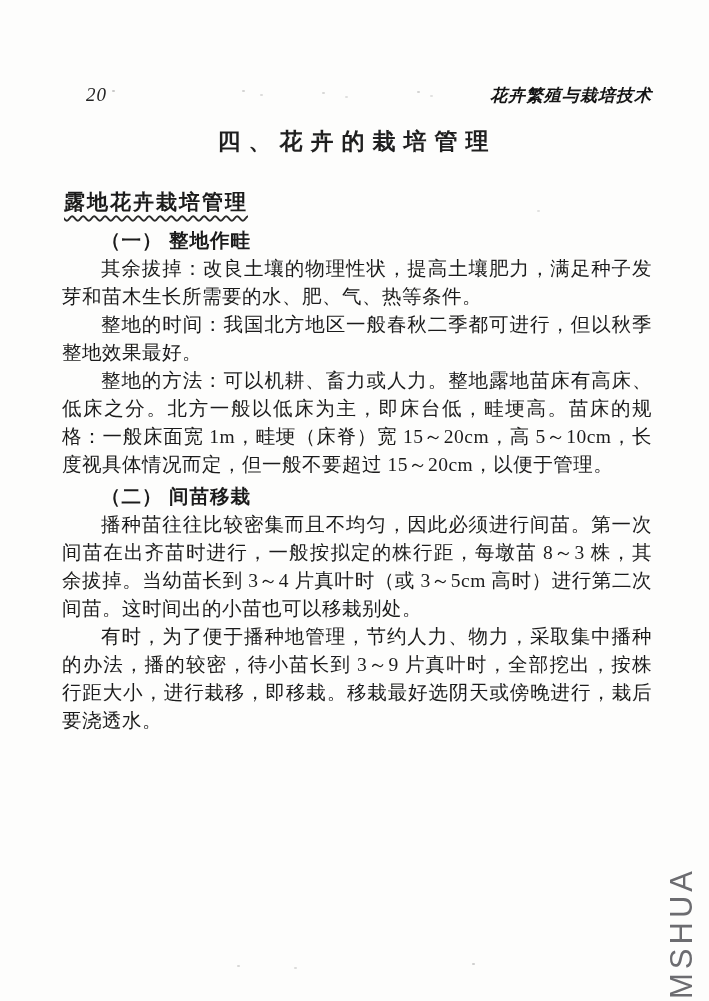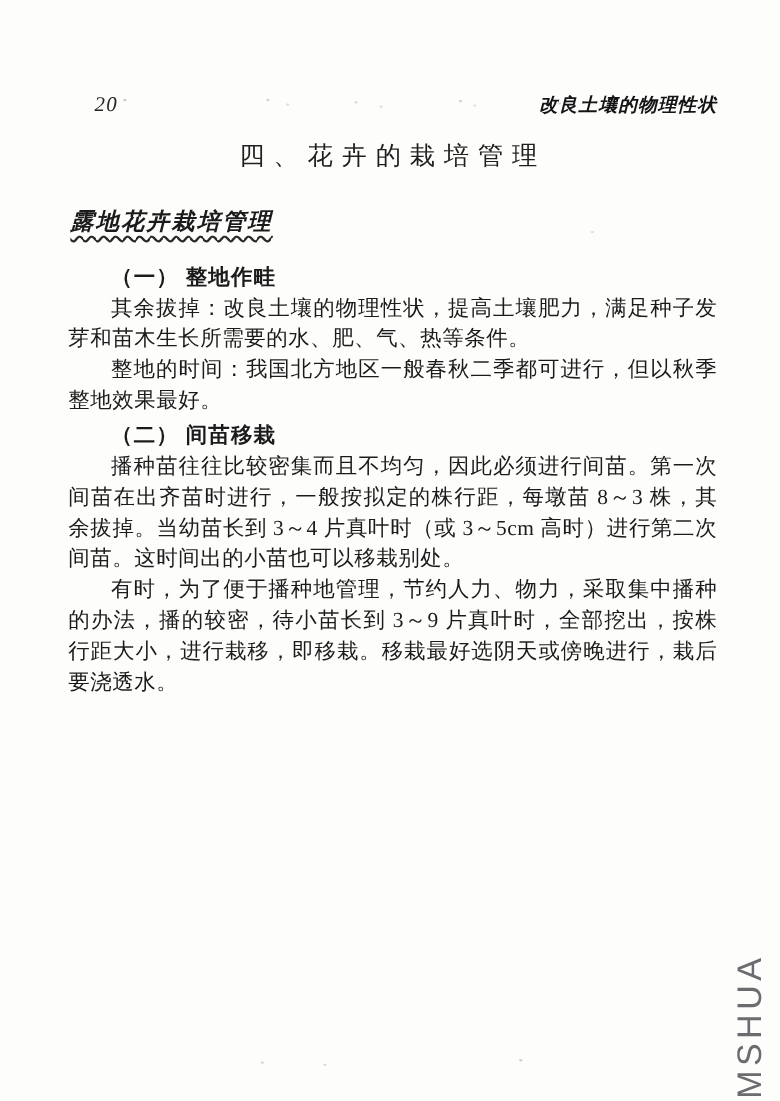--- a/index.html
+++ b/index.html
@@ -45,51 +45,50 @@
     line-height: 28px;
     text-align: justify;
     margin: 0;
     text-indent: 2em;
     letter-spacing: 0.5px;
   }
   .no-indent { text-indent: 0; margin-top: 26px; }
   .chapter-title {
     text-align: center;
     font-size: 23px;
-    font-weight: 400;
+    font-weight: 700;
     letter-spacing: 8px;
     margin: 20px 0 16px 0;
     color: #1f1f1f;
   }
   .section-title {
     margin: 30px 0 0 2px;
     font-size: 21px;
     font-weight: bold;
     font-family: "Liberation Sans", "DejaVu Sans", sans-serif;
     letter-spacing: 2px;
     line-height: 30px;
   }
   .section-title .wavy {
     text-decoration-line: underline;
     text-decoration-style: wavy;
     text-decoration-color: #2a2a2a;
     text-decoration-thickness: 1.5px;
     text-underline-offset: 6px;
-    font-style: italic;
   }
   .sub-heading {
     font-size: 19.5px;
     font-weight: bold;
     font-family: "Liberation Sans", "DejaVu Sans", sans-serif;
     margin: 0;
     line-height: 30px;
     text-indent: 2em;
     letter-spacing: 1px;
   }
-  .sub-heading.first { margin-top: 20px; }
+  .sub-heading.first { margin-top: 8px; }
   .sub-heading.second { margin-top: 2px; }
   
   .watermark {
     position: absolute;
     right: 9px;
     bottom: 2px;
     writing-mode: vertical-rl;
     transform: rotate(180deg);
     font-family: "Liberation Sans", "DejaVu Sans", sans-serif;
     font-size: 31px;
@@ -121,35 +120,36 @@
 </style>
 </head>
 <body>
 
 <div class="noise"></div>
 
 <div class="page">
 
   <div class="running-header">
     <span class="pagenum">20</span>
-    <span class="booktitle">改良土壤的物理性状</span>
+    <span class="booktitle">花卉繁殖与栽培技术</span>
   </div>
 
 
   <h1 class="chapter-title">四、花卉的栽培管理</h1>
 
   <h2 class="section-title"><span class="wavy">露地花卉栽培管理</span></h2>
 
   <h3 class="sub-heading first">（一） 整地作畦</h3>
 
   <p class="body-text">其余拔掉：改良土壤的物理性状，提高土壤肥力，满足种子发芽和苗木生长所需要的水、肥、气、热等条件。</p>
 
   <p class="body-text">整地的时间：我国北方地区一般春秋二季都可进行，但以秋季整地效果最好。</p>
 
 
+  <p class="body-text">整地的方法：可以机耕、畜力或人力。整地露地苗床有高床、低床之分。北方一般以低床为主，即床台低，畦埂高。苗床的规格：一般床面宽 1m，畦埂（床脊）宽 15～20cm，高 5～10cm，长度视具体情况而定，但一般不要超过 15～20cm，以便于管理。</p>
 
   <h3 class="sub-heading second">（二） 间苗移栽</h3>
 
   <p class="body-text">播种苗往往比较密集而且不均匀，因此必须进行间苗。第一次间苗在出齐苗时进行，一般按拟定的株行距，每墩苗 8～3 株，其余拔掉。当幼苗长到 3～4 片真叶时（或 3～5cm 高时）进行第二次间苗。这时间出的小苗也可以移栽别处。</p>
 
   <p class="body-text">有时，为了便于播种地管理，节约人力、物力，采取集中播种的办法，播的较密，待小苗长到 3～9 片真叶时，全部挖出，按株行距大小，进行栽移，即移栽。移栽最好选阴天或傍晚进行，栽后要浇透水。</p>
 
 </div>
 
 <div class="watermark">MSHUA</div>

